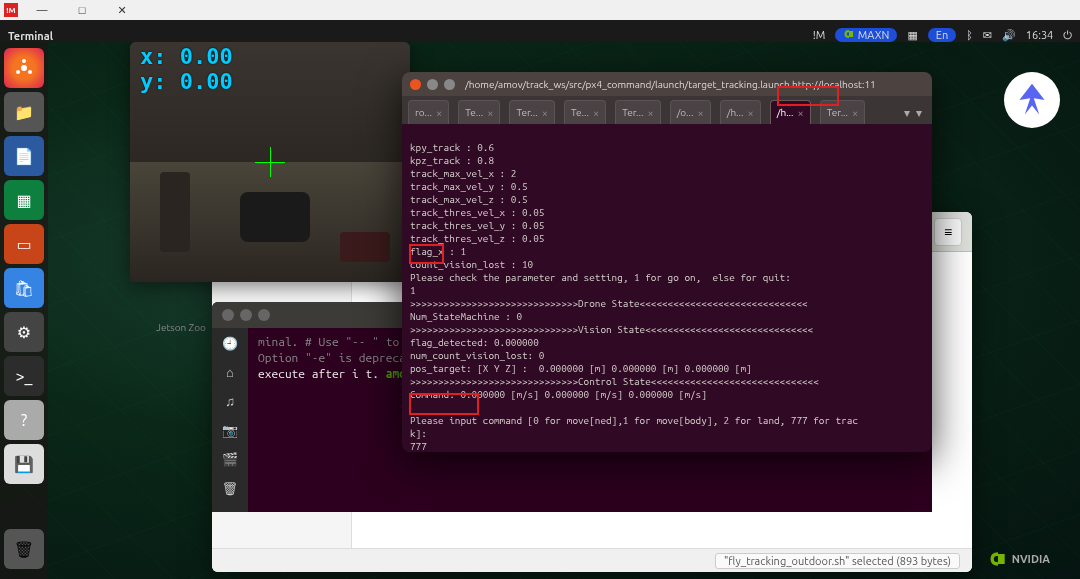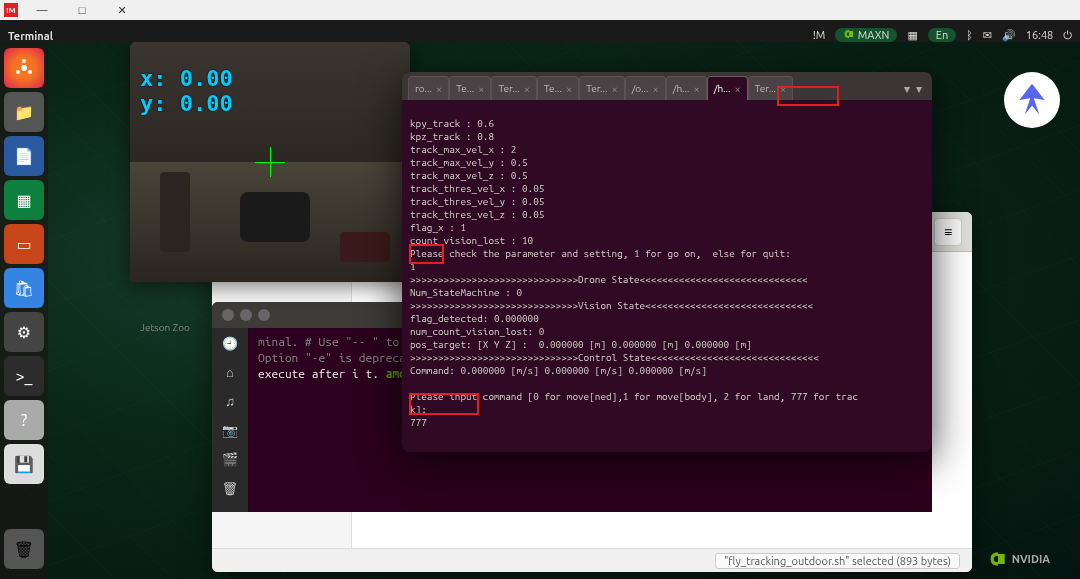--- a/index.html
+++ b/index.html
@@ -8,28 +8,28 @@
     
     .nomachine-bar { height: 20px; background: #f0f0f0; display: flex; align-items: center; padding: 0 4px; font-size: 11px; }
     .nomachine-bar .nm-icon { width: 14px; height: 14px; background: #d22; margin-right: 4px; display: flex; align-items: center; justify-content: center; color: white; font-size: 8px; font-weight: bold; }
     .nomachine-bar .title { flex: 1; color: #333; }
     .nomachine-bar .winctrl { width: 40px; text-align: center; cursor: pointer; font-size: 11px; color: #333; }
     
     
     .ubuntu-panel { height: 22px; background: #1a1a1a; display: flex; align-items: flex-end; color: #ddd; font-size: 11px; padding: 0 8px; }
     .ubuntu-panel .left { flex: 1; font-weight: bold; }
     .ubuntu-panel .right { display: flex; gap: 10px; align-items: center; }
-    .ubuntu-panel .pill { background: #14532d; border-radius: 10px; padding: 1px 8px; }
+    .ubuntu-panel .pill { background: #1d4ed8; border-radius: 10px; padding: 1px 8px; }
     
     
     .desktop { position: relative; height: calc(100% - 42px); background: radial-gradient(ellipse at 30% 40%, #1a4030 0%, #0a2818 40%, #051410 100%); overflow: hidden; }
     .desktop::before { content: ''; position: absolute; inset: 0; background-image: repeating-linear-gradient(45deg, transparent 0 40px, rgba(50,150,100,.05) 40px 41px), repeating-linear-gradient(-20deg, transparent 0 60px, rgba(50,150,100,.04) 60px 61px); }
     .nvidia-logo { position: absolute; bottom: 10px; right: 30px; color: #aaa; font-size: 11px; font-weight: bold; display: flex; align-items: center; gap: 4px; text-align: right; }
     .nvidia-logo svg { width: 20px; height: 20px; }
-    .jetson-text { position: absolute; left: 140px; top: 280px; color: #888; font-size: 10px; }
+    .jetson-text { position: absolute; left: 156px; top: 280px; color: #888; font-size: 10px; }
     
     
     .launcher { position: absolute; left: 0; top: 0; width: 48px; height: 100%; background: rgba(30,20,20,.6); display: flex; flex-direction: column; align-items: center; padding-top: 6px; gap: 4px; }
     .launcher .item { width: 40px; height: 40px; border-radius: 6px; background: #3a3230; display: flex; align-items: center; justify-content: center; cursor: pointer; color: #fff; }
     .launcher .item.ubuntu { background: radial-gradient(circle, #f47421 40%, #d25 100%); }
     .launcher .item.files { background: #555; }
     .launcher .item.doc { background: #2c5aa0; }
     .launcher .item.sheet { background: #0d7f3f; }
     .launcher .item.impress { background: #c8451a; }
     .launcher .item.store { background: #3584e4; }
@@ -37,21 +37,21 @@
     .launcher .item.terminal { background: #2c2c2c; }
     .launcher .item.help { background: #aaa; }
     .launcher .item.drive { background: #ddd; }
     .launcher .trash { margin-top: auto; margin-bottom: 10px; width: 40px; height: 40px; background: #555; border-radius: 6px; display: flex; align-items: center; justify-content: center; }
     
     
     .rgb-window { position: absolute; left: 130px; top: 0px; width: 280px; background: #333; border-radius: 6px 6px 0 0; overflow: hidden; box-shadow: 0 4px 20px rgba(0,0,0,.5); }
     .rgb-title { height: 24px; background: #3c3b37; display: flex; align-items: center; padding: 0 8px; gap: 6px; color: #ccc; font-size: 11px; }
     .winbtn { width: 12px; height: 12px; border-radius: 50%; background: #666; }
     .rgb-content { height: 240px; background: linear-gradient(to bottom, #3a3530 0%, #2a2520 60%, #1a1510 100%); position: relative; }
-    .rgb-overlay { position: absolute; top: 24px; left: 10px; color: #00ccff; font-family: monospace; font-size: 22px; font-weight: bold; text-shadow: 0 0 2px #000; }
+    .rgb-overlay { position: absolute; top: 2px; left: 10px; color: #00ccff; font-family: monospace; font-size: 22px; font-weight: bold; text-shadow: 0 0 2px #000; }
     .rgb-cross { position: absolute; left: 50%; top: 50%; width: 30px; height: 30px; transform: translate(-50%,-50%); }
     .rgb-cross::before, .rgb-cross::after { content:''; position:absolute; background:#0f0; }
     .rgb-cross::before { left:50%; top:0; width:1px; height:100%; }
     .rgb-cross::after { top:50%; left:0; height:1px; width:100%; }
     .rgb-scene { position: absolute; inset: 0; }
     .rgb-scene .floor { position: absolute; bottom: 0; left: 0; right: 0; height: 50%; background: linear-gradient(to bottom, #4a453a, #2a2520); }
     .rgb-scene .obj { position: absolute; background: #222; border-radius: 4px; }
     
     
     .nautilus { position: absolute; left: 212px; top: 170px; width: 760px; height: 360px; background: #fff; border-radius: 6px; box-shadow: 0 8px 30px rgba(0,0,0,.5); overflow: hidden; }
@@ -75,21 +75,21 @@
     .bg-term-body .other { color: #ccc; }
     
     
     .fg-terminal { position: absolute; left: 402px; top: 30px; width: 530px; height: 380px; background: #300a24; border-radius: 8px; box-shadow: 0 10px 40px rgba(0,0,0,.7); overflow: hidden; }
     .fg-title { height: 24px; background: #4c4340; display: flex; align-items: center; padding: 0 8px; gap: 6px; color: #ddd; font-size: 10px; }
     .fg-title .wb { width: 11px; height: 11px; border-radius: 50%; }
     .fg-title .wb.cl { background: #e95420; }
     .fg-title .wb.mn { background: #888; }
     .fg-title .wb.mx { background: #888; }
     .fg-title .t { margin-left: 4px; white-space: nowrap; overflow: hidden; text-overflow: ellipsis; flex: 1; }
-    .fg-tabs { height: 28px; background: #3c3536; display: flex; align-items: flex-end; padding: 0 6px; gap: 0; }
+    .fg-tabs { height: 28px; background: #3c3536; display: flex; align-items: flex-end; padding: 0 6px; gap: 9px; }
     .fg-tabs .tab { height: 24px; background: #4a4244; border-radius: 4px 4px 0 0; padding: 0 6px; display: flex; align-items: center; gap: 4px; color: #bbb; font-size: 10px; cursor: pointer; border: 1px solid #5a5254; border-bottom: none; }
     .fg-tabs .tab.active { background: #300a24; color: #fff; border-color: #6a5a5c; }
     .fg-tabs .tab .x { font-size: 11px; color: #888; }
     .fg-tabs .icons { margin-left: auto; display: flex; gap: 6px; color: #aaa; font-size: 12px; padding: 0 4px 4px 0; }
     .fg-body { padding: 4px 8px; font-family: 'Ubuntu Mono', monospace; font-size: 10px; line-height: 13px; color: #d4d0cc; height: calc(100% - 52px); overflow: hidden; white-space: pre; }
     
     
     .annot { position: absolute; border: 2px solid #e02020; pointer-events: none; }
     
     
@@ -114,21 +114,21 @@
       <svg width="12" height="10" viewBox="0 0 24 20">
           <path fill="#76b900" d="M3 10 Q3 2 12 2 L12 6 Q7 6 7 10 Q7 14 12 14 L12 18 Q3 18 3 10 Z M12 4 L20 4 L20 16 L12 16 Z"></path>
         </svg>
       <span>MAXN</span>
     </span>
     <span>▦</span>
     <span class="pill">En</span>
     <span>ᛒ</span>
     <span>✉</span>
     <span>🔊</span>
-    <span>16:48</span>
+    <span>16:34</span>
     <span>⏻</span>
   </div>
 </div>
 
 <div class="desktop">
   <div class="jetson-text">Jetson Zoo</div>
   <div class="nvidia-logo">
     <svg viewBox="0 0 24 20">
         <path fill="#76b900" d="M3 10 Q3 2 12 2 L12 6 Q7 6 7 10 Q7 14 12 14 L12 18 Q3 18 3 10 Z M12 4 L20 4 L20 16 L12 16 Z"></path>
       </svg>
@@ -211,20 +211,26 @@
       </div>
       <div class="rgb-overlay">
         <span>x:</span> <span>0.00</span><br>
         <span>y:</span> <span>0.00</span>
       </div>
       <div class="rgb-cross"></div>
     </div>
   </div>
 
   <div class="fg-terminal">
+    <div class="fg-title">
+      <div class="wb cl"></div>
+      <div class="wb mn"></div>
+      <div class="wb mx"></div>
+      <div class="t">/home/amov/track_ws/src/px4_command/launch/target_tracking.launch  http://localhost:11</div>
+    </div>
     <div class="fg-tabs">
       <div class="tab">
           <span>ro...</span>
           <span class="x">×</span>
         </div>
       <div class="tab">
           <span>Te...</span>
           <span class="x">×</span>
         </div>
       <div class="tab">

